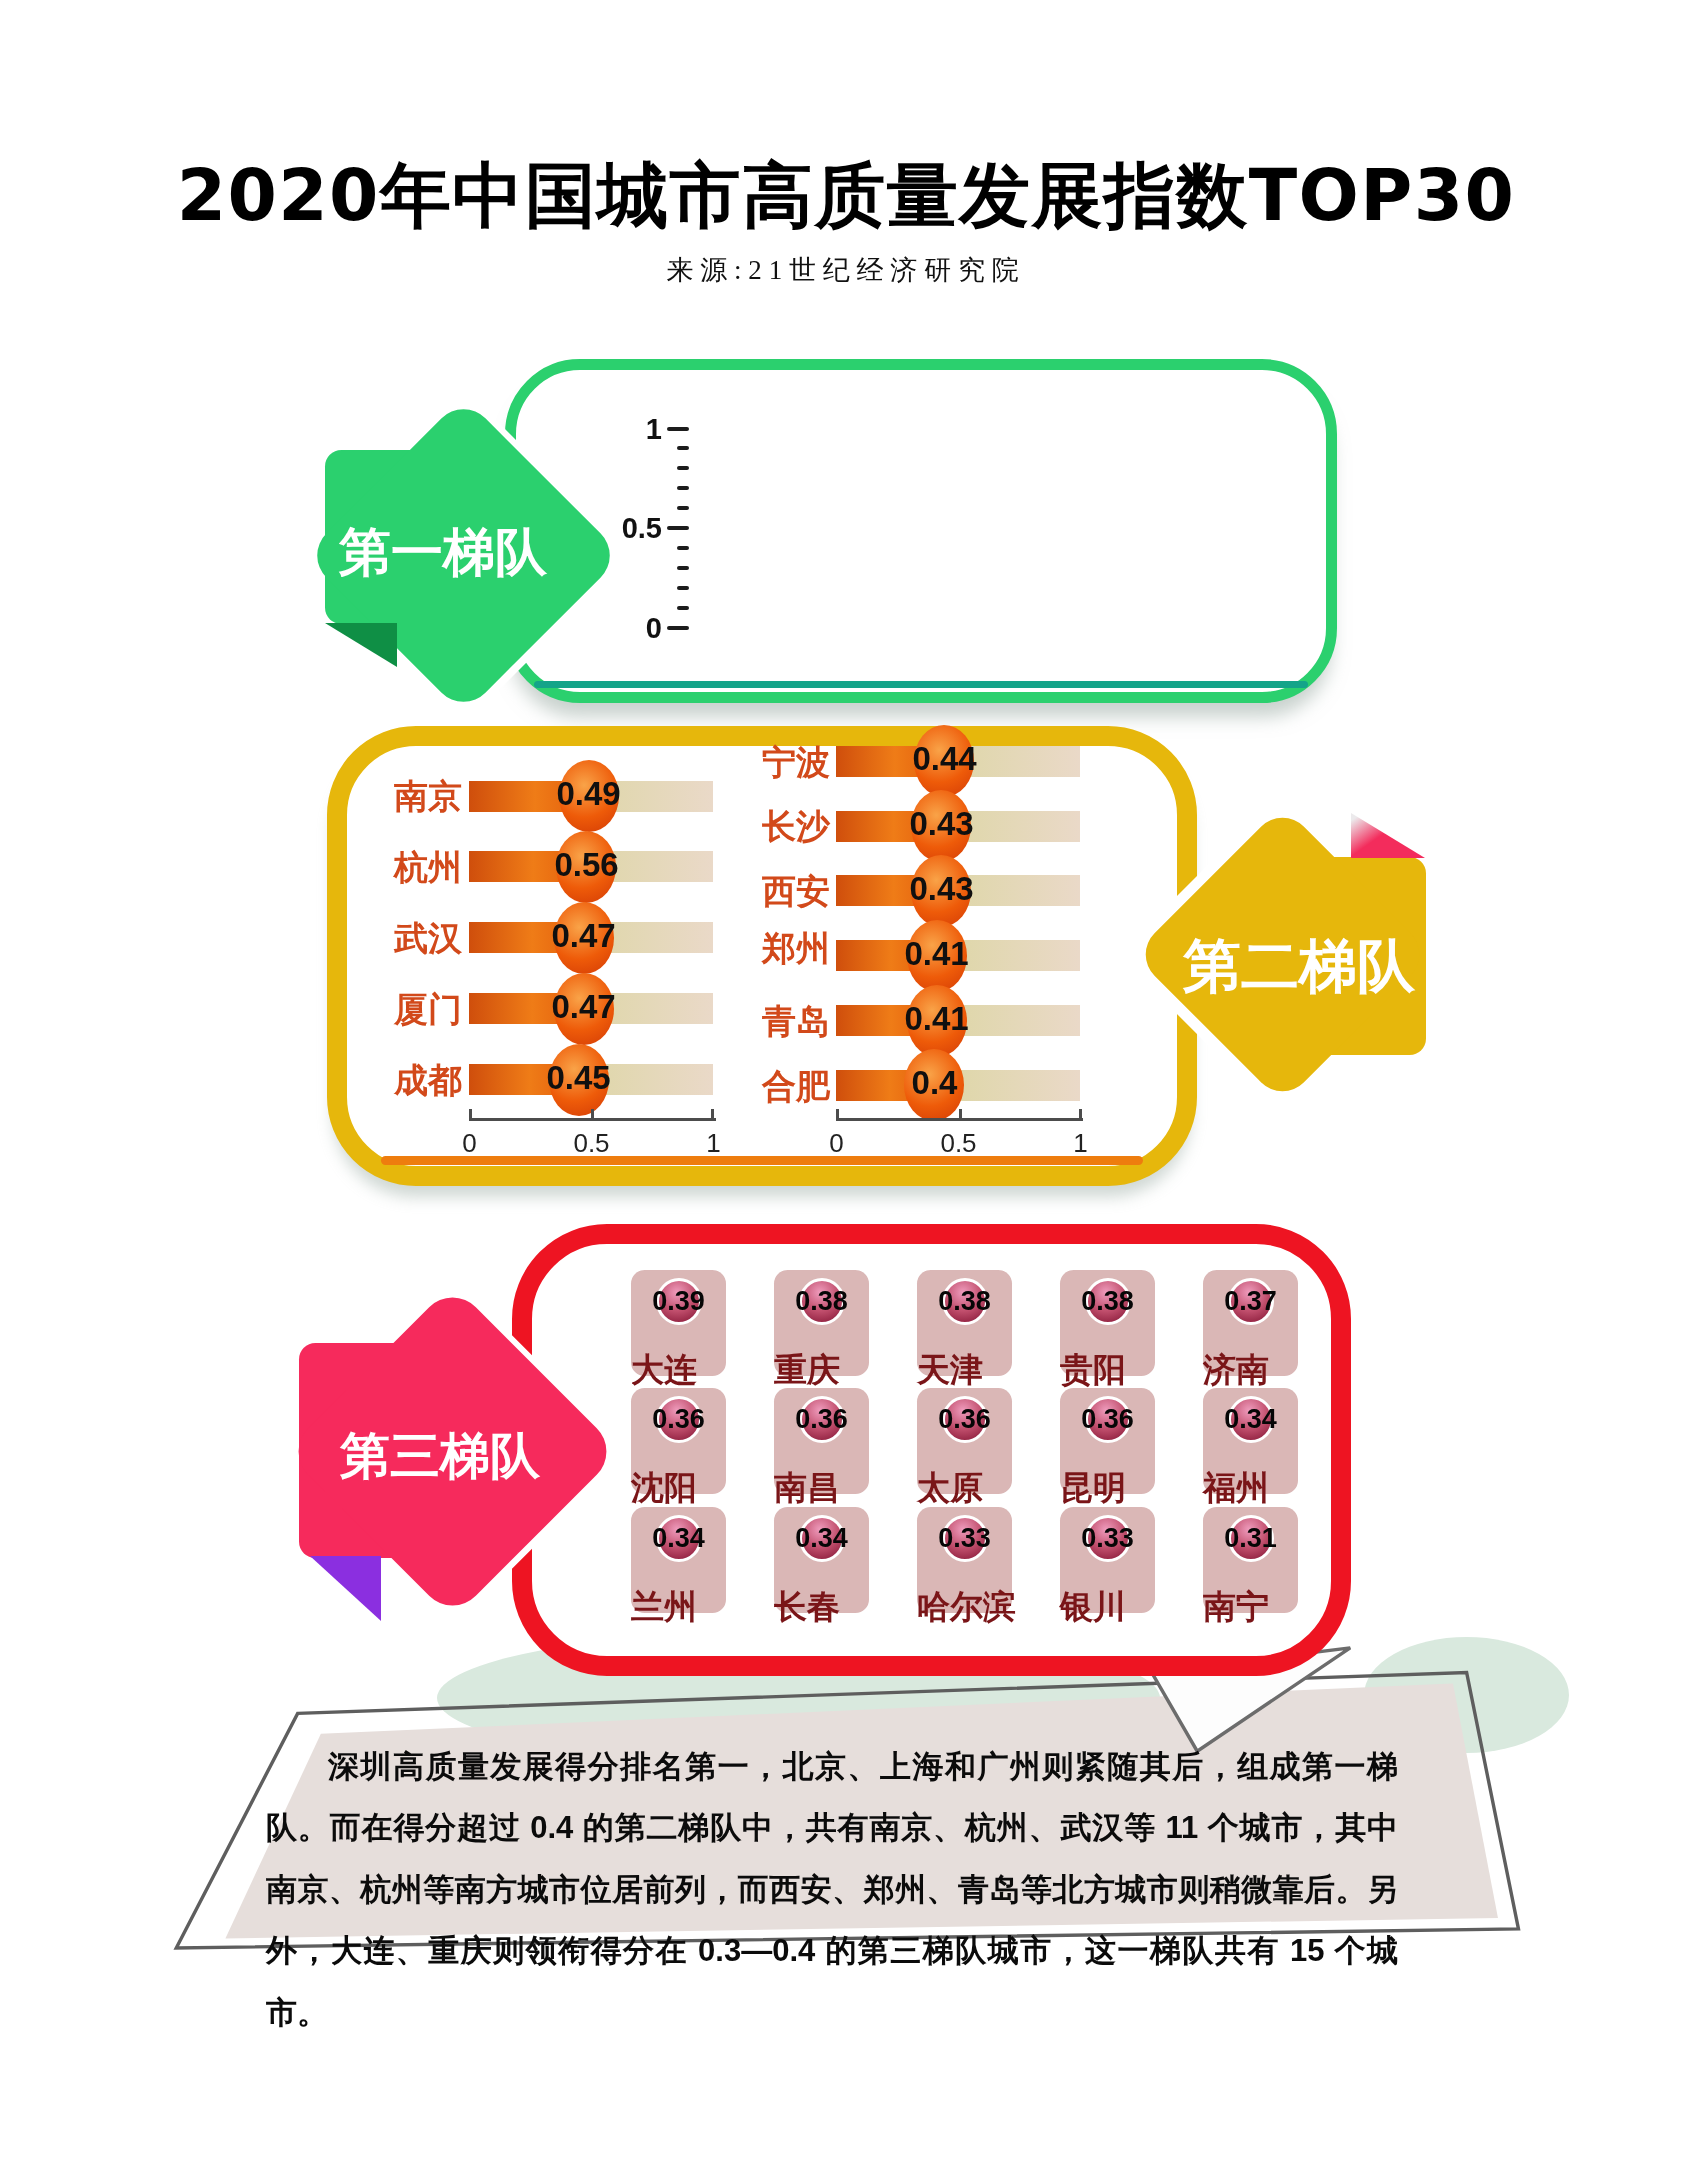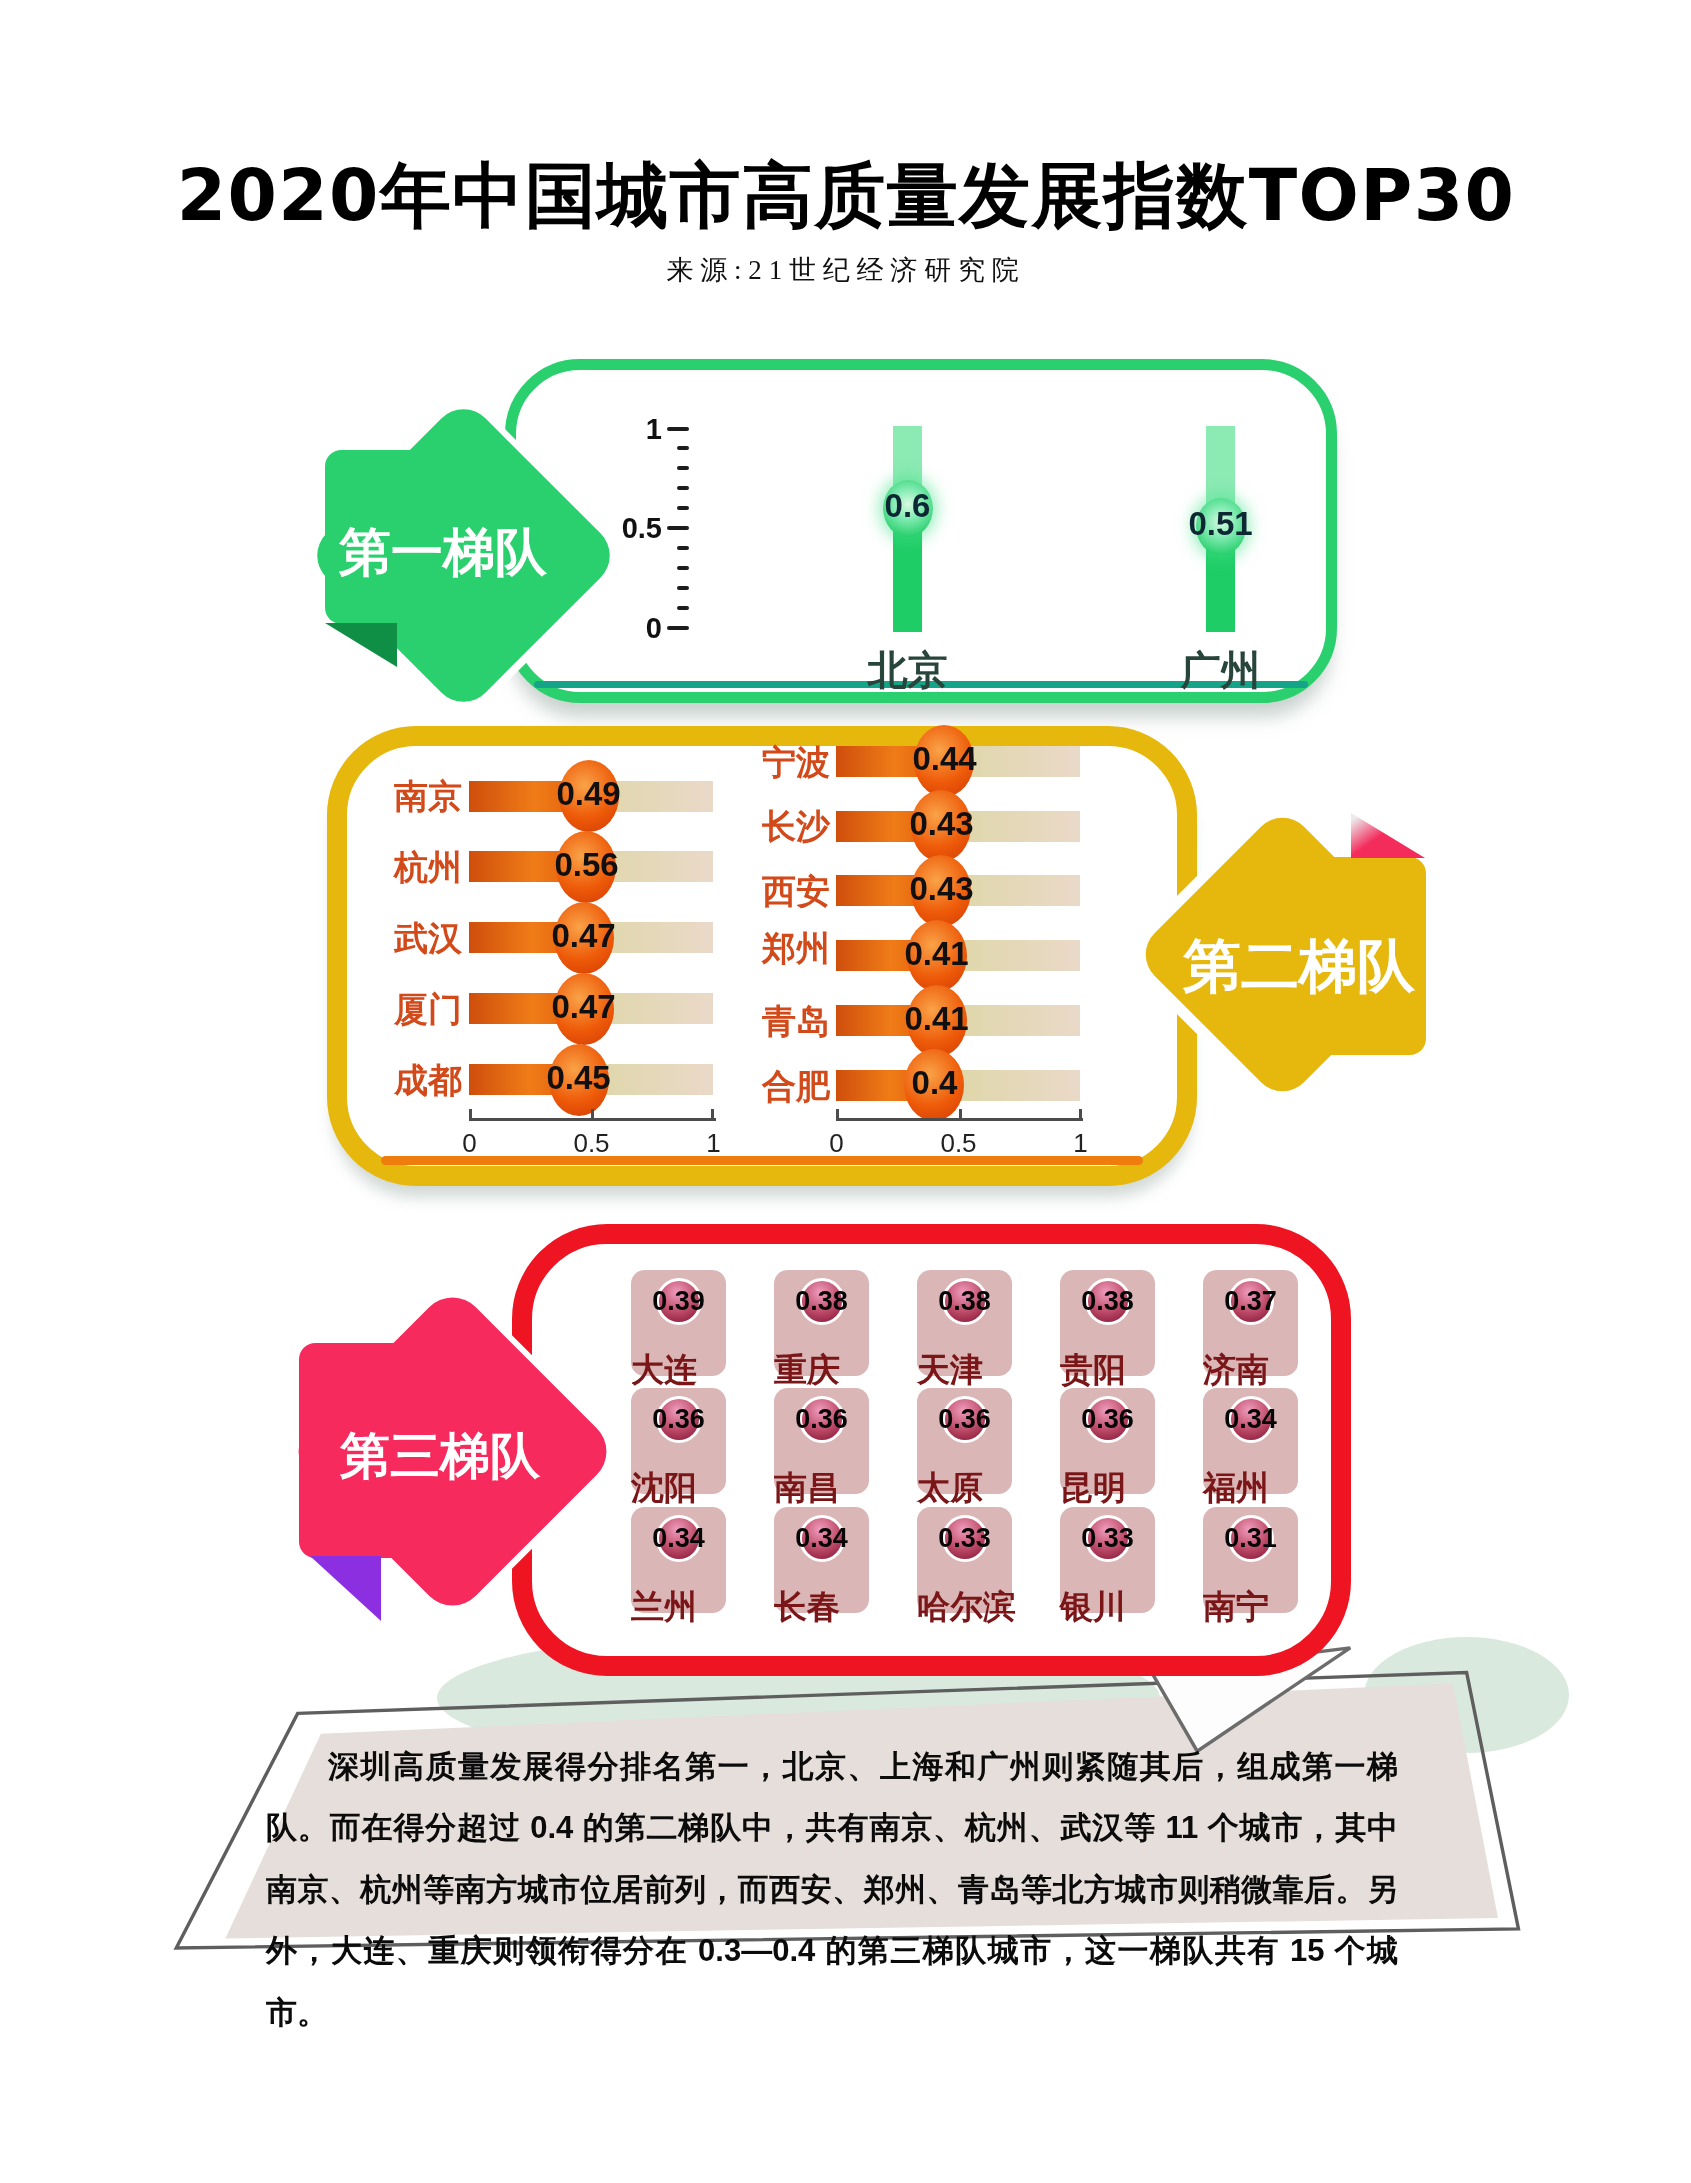--- a/index.html
+++ b/index.html
@@ -141,34 +141,20 @@
       <div class="t1-tick min" style="top:149px"></div>
       <div class="t1-tick maj" style="top:169px"></div>
       <div class="t1-tick min" style="top:189px"></div>
       <div class="t1-tick min" style="top:209px"></div>
       <div class="t1-tick min" style="top:229px"></div>
       <div class="t1-tick min" style="top:249px"></div>
       <div class="t1-tick maj" style="top:269px"></div>
       <div class="t1-ticklabel" style="top:70px">1</div>
       <div class="t1-ticklabel" style="top:169px">0.5</div>
       <div class="t1-ticklabel" style="top:269px">0</div>
-      <div class="t1-col" style="left:355px">
-      <div class="t1-track"></div>
-      <div class="t1-fill" style="top:82px;height:124px"></div>
-      <div class="t1-marker" style="top:54px"></div>
-      <div class="t1-value" style="top:61px">0.6</div>
-      <div class="t1-city">北京</div>
-      </div>
-      <div class="t1-col" style="left:668px">
-      <div class="t1-track"></div>
-      <div class="t1-fill" style="top:100px;height:106px"></div>
-      <div class="t1-marker" style="top:72px"></div>
-      <div class="t1-value" style="top:79px">0.51</div>
-      <div class="t1-city">广州</div>
-      </div>
     </div>
 </div>
 
 <div class="halo t1h"></div>
 <div class="abody t1b"></div>
 <div class="adiamond t1d"></div>
 <div class="afold t1f"></div>
 <div class="alabel t1l">第一梯队</div>
 
 <div class="panel p2">

